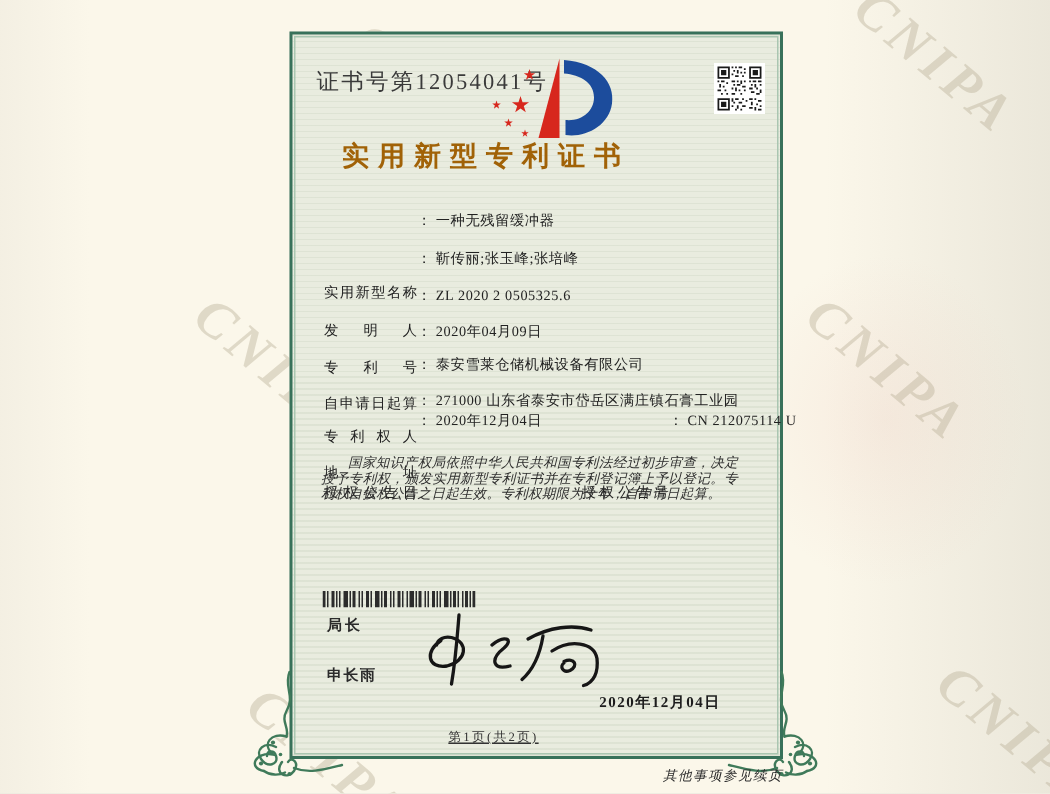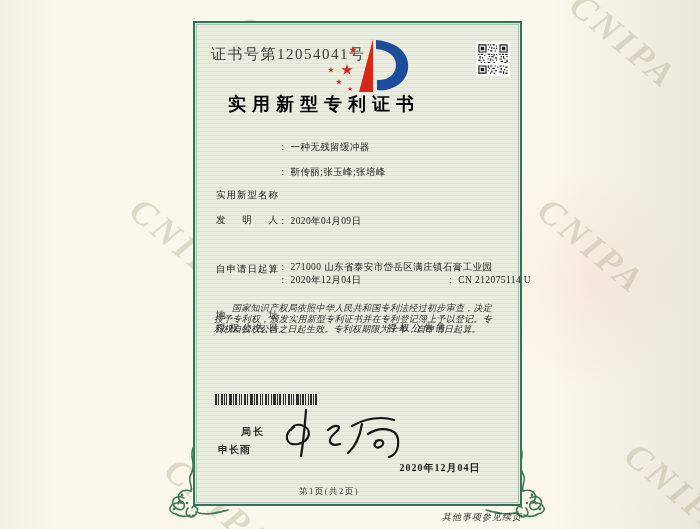--- a/index.html
+++ b/index.html
@@ -24,45 +24,45 @@
   #panel{
     position:absolute;left:193px;top:21px;width:329px;height:485px;
     border:2px solid #38715a;
     background:repeating-linear-gradient(0deg, rgba(140,162,130,0.12) 0 1px, rgba(0,0,0,0) 1px 4px),#e9ecdf;
     box-sizing:border-box;
   }
   #panel::before{content:"";position:absolute;inset:1px;border:1px solid #aac6b1;pointer-events:none;}
 
   .certno{position:absolute;left:211px;top:45px;font-size:15px;letter-spacing:1.5px;color:#3a3a3a;}
   .title{position:absolute;left:193px;top:92px;width:262px;text-align:center;
-    font-size:18px;font-weight:bold;letter-spacing:6px;color:#000000;}
+    font-size:18px;font-weight:bold;letter-spacing:6px;color:#a16207;}
 
   .logo{position:absolute;left:323px;top:36px;width:88px;height:62px;}
   .qr{position:absolute;left:476px;top:42px;width:34px;height:34px;}
 
   .row{position:absolute;left:216px;font-size:9.5px;white-space:nowrap;color:#222;}
   .lbl{display:inline-block;width:62px;text-align:justify;text-align-last:justify;vertical-align:top;margin-top:48px;}
   .colon{display:inline-block;}
   .val{display:inline-block;margin-left:3px;letter-spacing:0.4px;}
   .pair2{display:inline-block;margin-left:24px;}
   .pair2 .lbl{width:58px;}
 
   .paras{position:absolute;left:214px;top:303px;width:294px;font-size:9px;line-height:10.5px;
     font-style:italic;color:#2e2e2e;text-align:justify;letter-spacing:0.2px;}
   .paras p{margin:0 16px 4px 0;text-indent:2em;font-style:italic;}
 
   .barcode{position:absolute;left:215px;top:394px;width:102px;height:11px;}
 
-  .sig-title{position:absolute;left:218px;top:425px;font-size:10px;font-weight:600;letter-spacing:2px;margin-left:23px;}
+  .sig-title{position:absolute;left:218px;top:410px;font-size:10px;font-weight:600;letter-spacing:2px;}
   .sig-name{position:absolute;left:218px;top:443px;font-size:10px;font-weight:600;letter-spacing:1px;}
   .autograph{position:absolute;left:268px;top:406px;width:160px;height:58px;}
   .issue-date{position:absolute;left:370px;top:461px;width:140px;text-align:center;
     font-size:10px;font-weight:600;letter-spacing:1px;color:#1c1c1c;}
   .page-ind{position:absolute;left:193px;top:486px;width:272px;text-align:center;
-    font-size:8.5px;letter-spacing:1.5px;color:#333;}
+    font-size:8.5px;letter-spacing:1.5px;color:#333;text-decoration:underline;}
   .footer-note{position:absolute;left:193px;top:511px;width:329px;text-align:right;
     font-size:9px;font-style:italic;letter-spacing:1px;color:#2e2e2e;}
 
   .flourish{position:absolute;width:70px;height:72px;top:446px;}
   .flourish.fl-left{left:162px;}
   .flourish.fl-right{left:482px;transform:scaleX(-1);}
 </style>
 </head>
 <body>
 
@@ -146,22 +146,28 @@
   </svg>
 
   <div class="title">实用新型专利证书</div>
 
   <div class="row" style="top:141px;">
     <span class="lbl">实用新型名称</span><span class="colon">：</span><span class="val">一种无残留缓冲器</span>
   </div>
   <div class="row" style="top:166px;">
     <span class="lbl">发明人</span><span class="colon">：</span><span class="val">靳传丽;张玉峰;张培峰</span>
   </div>
+  <div class="row" style="top:191px;">
+    <span class="lbl">专利号</span><span class="colon">：</span><span class="val">ZL 2020 2 0505325.6</span>
+  </div>
   <div class="row" style="top:215px;">
     <span class="lbl">自申请日起算</span><span class="colon">：</span><span class="val">2020年04月09日</span>
+  </div>
+  <div class="row" style="top:237px;">
+    <span class="lbl">专利权人</span><span class="colon">：</span><span class="val">泰安雪莱仓储机械设备有限公司</span>
   </div>
   <div class="row" style="top:261px;">
     <span class="lbl">地址</span><span class="colon">：</span><span class="val">271000 山东省泰安市岱岳区满庄镇石膏工业园</span>
   </div>
   <div class="row" style="top:274px;">
     <span class="lbl">授权公告日</span><span class="colon">：</span><span class="val">2020年12月04日</span>
     <span class="pair2">
       <span class="lbl">授权公告号</span><span class="colon">：</span><span class="val">CN 212075114 U</span>
     </span>
   </div>

